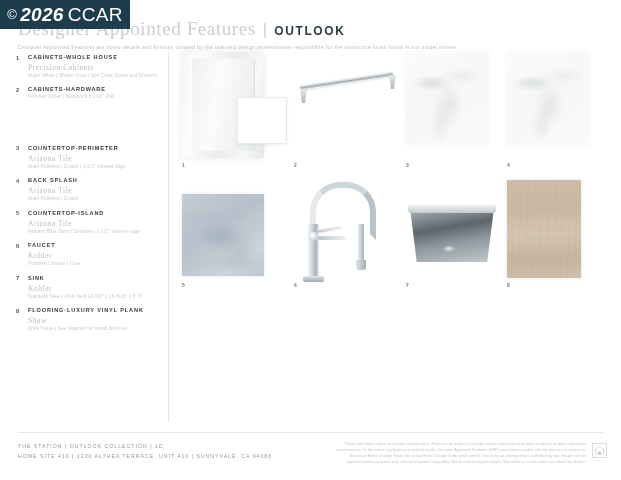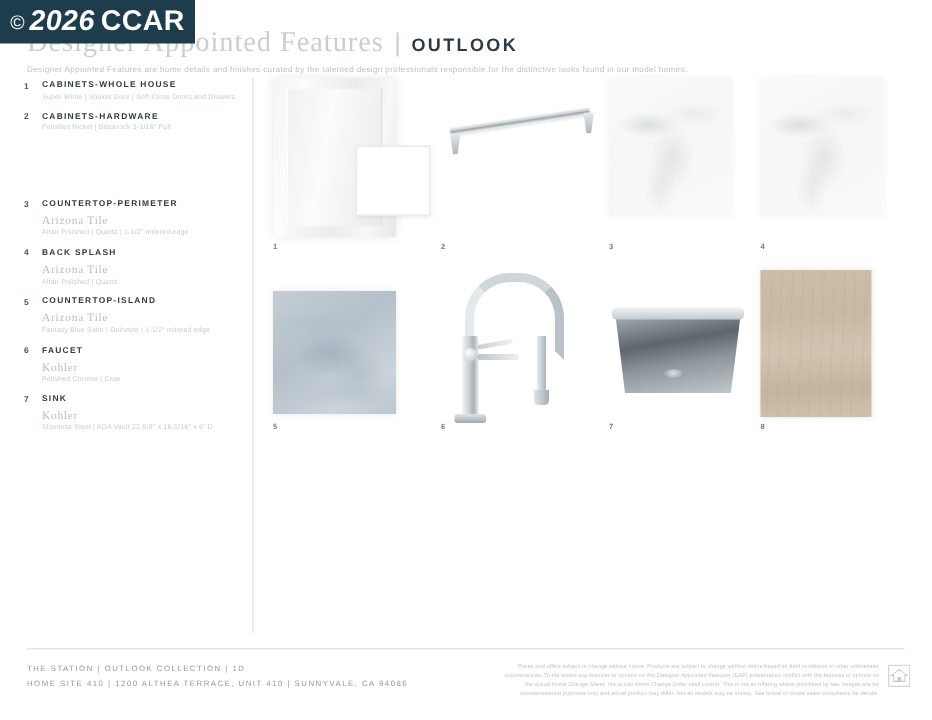--- a/index.html
+++ b/index.html
@@ -12,21 +12,21 @@
   }
   
   #watermark{
     position:absolute;left:0;top:0;width:130px;height:29px;
     background:#1d3d4c;color:#ffffff;
     display:flex;align-items:center;justify-content:center;
     font-size:19px;letter-spacing:.3px;z-index:50;
   }
   #watermark .copy{font-size:13px;margin-right:3px;}
   #watermark .yr{font-weight:bold;font-style:italic;}
-  #watermark .ccar{font-weight:bold;margin-left:4px;}
+  #watermark .ccar{font-weight:normal;margin-left:4px;}
   
   #header{position:absolute;left:18px;top:18px;right:18px;}
   #title-row{display:flex;align-items:baseline;}
   #title-main{
     font-family:"Liberation Serif", serif;
     font-size:19px;color:#c9ced1;letter-spacing:.6px;font-weight:normal;
   }
   #title-sep{color:#c9ced1;font-size:17px;margin:0 7px;}
   #title-sub{
     font-size:12px;color:#2f3b42;letter-spacing:1.6px;font-weight:bold;
@@ -218,20 +218,21 @@
 </div>
 
 <div id="divider"></div>
 
 <div id="feature-list">
 
   <div class="feature">
     <div class="feature-num">1</div>
     <div class="feature-body">
       <div class="feature-cat">CABINETS-WHOLE HOUSE</div>
+      <div class="feature-brand">Precision Cabinets</div>
       <div class="feature-desc">Super White | Shaker Door | Soft Close Doors and Drawers</div>
     </div>
   </div>
 
   <div class="feature">
     <div class="feature-num">2</div>
     <div class="feature-body">
       <div class="feature-cat">CABINETS-HARDWARE</div>
       <div class="feature-desc">Polished Nickel | Blackrock 3-1/16" Pull</div>
     </div>
@@ -275,20 +276,28 @@
 
   <div class="feature">
     <div class="feature-num">7</div>
     <div class="feature-body">
       <div class="feature-cat">SINK</div>
       <div class="feature-brand">Kohler</div>
       <div class="feature-desc">Stainless Steel | ADA Vault  22-5/8" x 16-5/16" x 6" D</div>
     </div>
   </div>
 
+  <div class="feature">
+    <div class="feature-num">8</div>
+    <div class="feature-body">
+      <div class="feature-cat">FLOORING-LUXURY VINYL PLANK</div>
+      <div class="feature-brand">Shaw</div>
+      <div class="feature-desc">Shirk Taupe | See diagram for install direction</div>
+    </div>
+  </div>
 
 </div>
 
 <div id="products">
 
   <div class="prod-row">
 
     <div class="prod-cell" style="width:112px">
       <div class="prod-art">
         <div class="door">

